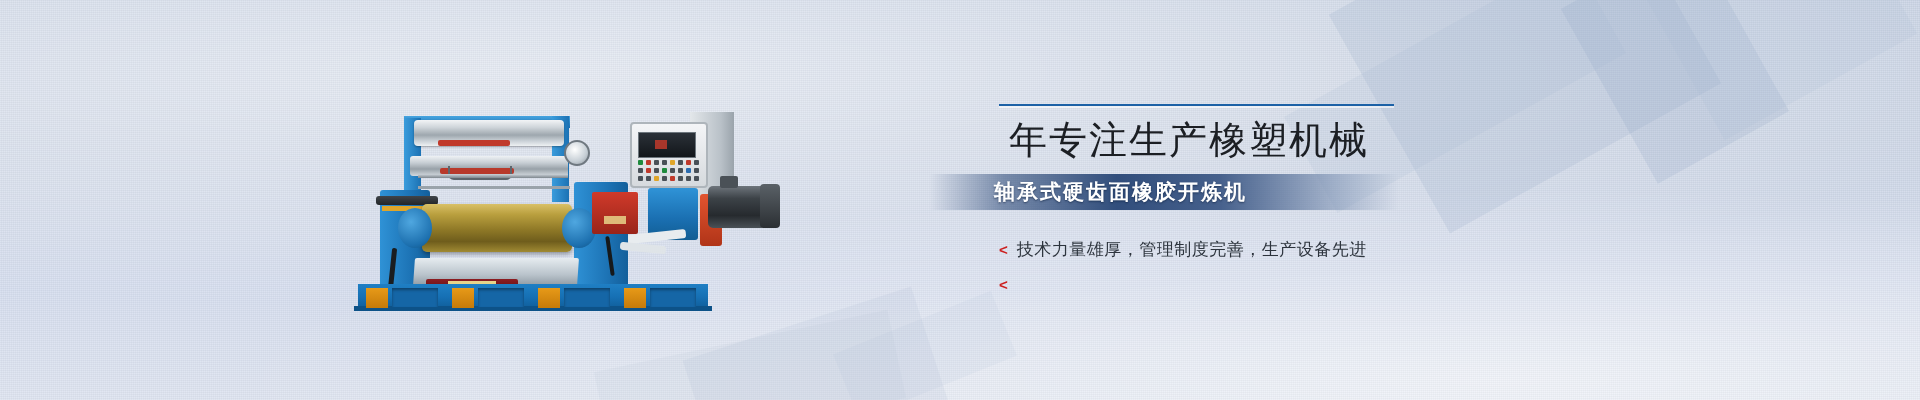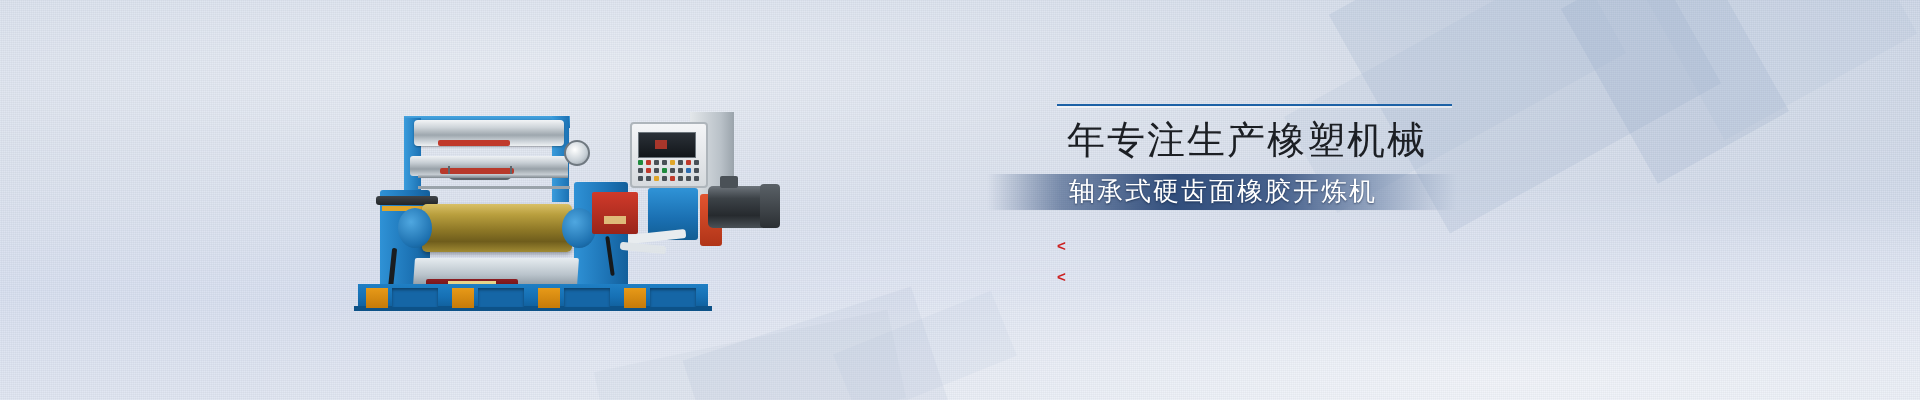--- a/index.html
+++ b/index.html
@@ -123,21 +123,21 @@
     background:linear-gradient(to bottom,#6e757c 0%,#3c4247 30%,#262a2e 70%,#4a5157 100%);}
   .motor-cap{left:408px;top:72px;width:20px;height:44px;border-radius:4px;background:linear-gradient(to bottom,#5a6167,#2b2f33);}
   .motor-top{left:368px;top:64px;width:18px;height:12px;background:#4a5157;border-radius:2px;}
   .pipe-w{left:276px;top:120px;width:58px;height:9px;background:#e8ecef;border-radius:3px;transform:rotate(-6deg);}
   .pipe-w2{left:268px;top:132px;width:46px;height:8px;background:#dfe4e8;border-radius:3px;transform:rotate(6deg);}
   .cable{left:332px;top:16px;width:4px;height:62px;background:#1d2124;border-radius:2px;transform:rotate(7deg);}
   .cable2{left:256px;top:124px;width:4px;height:40px;background:#16191b;border-radius:2px;transform:rotate(-8deg);}
   .hose-l{left:38px;top:136px;width:5px;height:42px;background:#1a1d20;border-radius:2px;transform:rotate(6deg);}
 
   
-  #content{position:absolute;left:1055px;top:104px;width:560px;}
+  #content{position:absolute;left:997px;top:104px;width:560px;}
   .rule{
     width:395px;height:2px;background:#1c61a6;margin:0 0 0 2px;
     box-shadow:0 2px 0 rgba(255,255,255,.55);
   }
   .headline{
     margin:14px 0 0 0;
     font-family:"Liberation Serif","DejaVu Serif",serif;
     font-size:38px;line-height:1.1;color:#1c1f24;letter-spacing:2px;
     font-weight:400;text-align:left;white-space:nowrap;
     text-indent:12px;
@@ -147,21 +147,21 @@
     width:470px;height:36px;display:flex;align-items:center;
     background:linear-gradient(to right,
       rgba(35,64,110,0) 0%,
       rgba(38,68,116,.55) 16%,
       rgba(40,70,118,.95) 40%,
       rgba(58,86,132,.92) 62%,
       rgba(120,142,176,.55) 86%,
       rgba(170,186,210,0) 100%);
   }
   .subbar-text{
-    margin-left:82px;color:#ffffff;font-size:26px;font-weight:normal;
+    margin-left:65px;color:#ffffff;font-size:21px;font-weight:bold;
     letter-spacing:2px;white-space:nowrap;
     text-shadow:0 1px 2px rgba(0,20,50,.55);
   }
   .bullets{margin-top:28px;}
   .bullet{
     display:flex;align-items:center;margin:0 0 16px 2px;white-space:nowrap;
   }
   .bullet .mk{
     color:#cc2020;font-size:15px;font-weight:bold;margin-right:9px;
     font-family:"Liberation Sans",sans-serif;line-height:1;
@@ -278,20 +278,21 @@
 
     <h1 class="headline">年专注生产橡塑机械</h1>
 
     <div class="subbar">
       <span class="subbar-text">轴承式硬齿面橡胶开炼机</span>
     </div>
 
     <ul class="bullets" style="list-style:none;margin-left:0;padding:0;">
       <li class="bullet">
         <span class="mk">&lt;</span>
+        <span class="tx">技术力量雄厚，管理制度完善，生产设备先进</span>
       </li>
       <li class="bullet">
         <span class="mk">&lt;</span>
       </li>
     </ul>
 
   </div>
 </div>
 
 </body></html>

